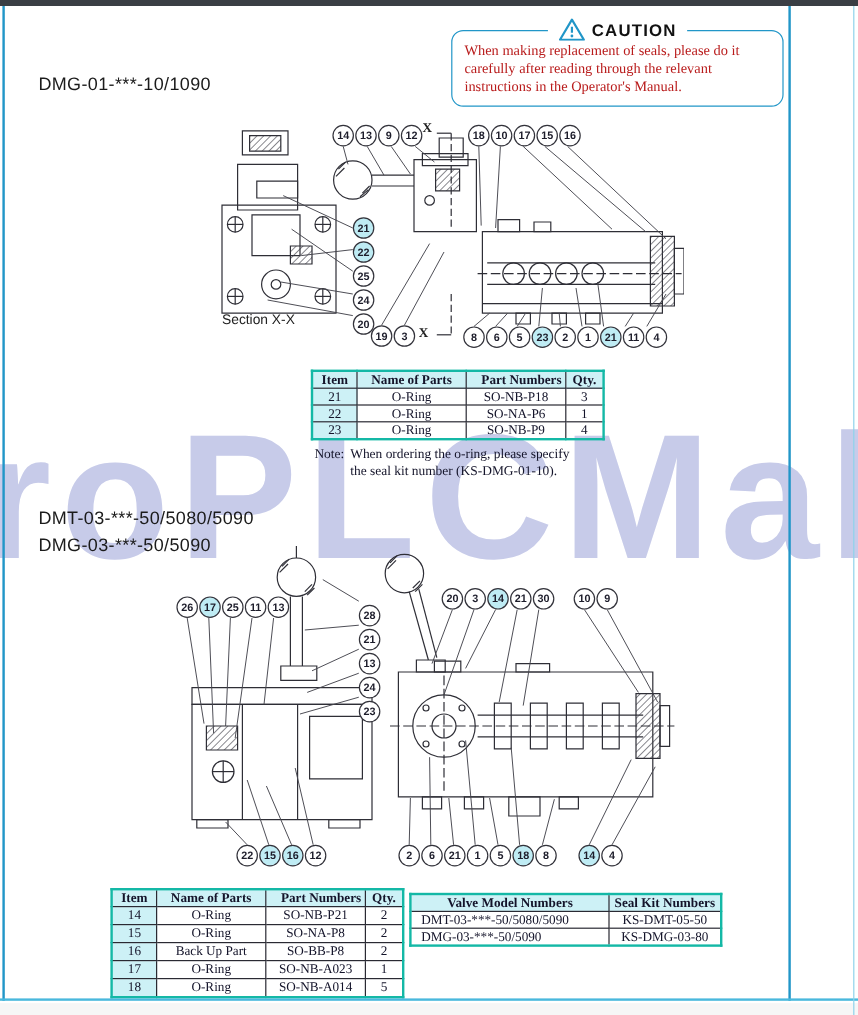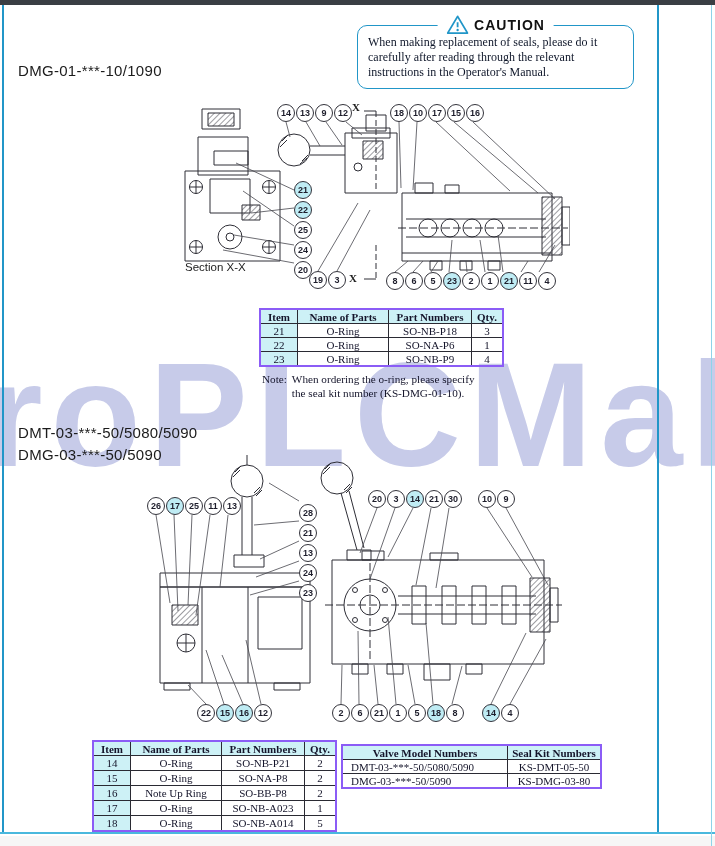--- a/index.html
+++ b/index.html
@@ -10,51 +10,51 @@
   .border-left{position:absolute;left:2px;top:5px;width:2px;height:829px;background:#2196c8;z-index:4;}
   .border-right{position:absolute;left:657px;top:5px;width:2px;height:829px;background:#2196c8;z-index:4;}
   .border-bottom{position:absolute;left:0;top:832px;width:715px;height:2px;background:#49b8dd;z-index:4;}
   .edge-right{position:absolute;left:711px;top:5px;width:1px;height:841px;background:#8ed3ea;z-index:4;}
   .bottom-strip{position:absolute;left:0;top:836px;width:715px;height:10px;background:#f6f6f6;z-index:3;}
   
   .watermark{position:absolute;left:-15px;top:330px;width:760px;z-index:0;white-space:nowrap;
              font:bold 148px "Liberation Sans",sans-serif;letter-spacing:8px;color:#c7cbe9;
              pointer-events:none;}
   
-  .caution{position:absolute;left:357px;top:25px;width:275px;height:62px;border:1.5px solid #2196c8;
+  .caution{position:absolute;left:376px;top:25px;width:275px;height:62px;border:1.5px solid #2196c8;
            border-radius:10px;z-index:3;background:transparent;}
   .caution-title{position:absolute;top:-11px;left:50%;transform:translateX(-50%);background:#fff;
                  padding:0 9px;display:flex;align-items:center;gap:6px;white-space:nowrap;}
   .caution-title .cap{font:bold 14px "Liberation Sans",sans-serif;letter-spacing:1px;color:#111;}
-  .caution p{margin:9px 8px 0 10px;font:12px/1.25 "Liberation Serif",serif;color:#0f172a;width:258px;}
-  
-  .h-model{position:absolute;left:18px;font:15px "Liberation Sans",sans-serif;color:#1b1b1b;
+  .caution p{margin:9px 8px 0 10px;font:12px/1.25 "Liberation Serif",serif;color:#b91c1c;width:258px;}
+  
+  .h-model{position:absolute;left:32px;font:15px "Liberation Sans",sans-serif;color:#1b1b1b;
            letter-spacing:.3px;z-index:2;margin:0;font-weight:400;}
   
   .diag{position:absolute;z-index:1;}
   .diag *{vector-effect:non-scaling-stroke;}
   
   .co-row{position:absolute;display:flex;gap:1px;z-index:2;}
   .co-col{position:absolute;display:flex;flex-direction:column;gap:2px;z-index:2;}
   .co{width:18px;height:18px;box-sizing:border-box;border:1px solid #33333b;border-radius:50%;
       background:#fff;display:flex;align-items:center;justify-content:center;flex:0 0 auto;
       font:bold 9px "Liberation Sans",sans-serif;color:#1d1d2b;}
   .co.hl{background:#bfecf4;}
   .xlab{position:absolute;z-index:2;font:bold 11px "Liberation Serif",serif;color:#222;}
   .seclab{position:absolute;z-index:2;font:11.5px "Liberation Sans",sans-serif;color:#222;}
   
   .ptable{position:absolute;z-index:2;border-collapse:collapse;background:transparent;
-          font:11px "Liberation Serif",serif;color:#14142a;border:2px solid #8b5cf6;}
+          font:11px "Liberation Serif",serif;color:#14142a;border:2px solid #14b8a6;}
   .ptable th,.ptable td{border:1px solid #2a2a33;text-align:center;padding:0 3px;height:13px;
                         line-height:12px;}
   .ptable th{background:#cdf1f6;font-weight:bold;}
   .ptable td.item{background:#cdf1f6;}
   .ptable.t2 td{height:14px;}
   .ptable .c-name{width:84px;}
-  .ptable .c-part{width:76px;}
+  .ptable .c-part{width:76px;text-align:right;}
   .ptable .c-item{width:30px;}
   .ptable .c-qty{width:24px;}
   .ptable.t3 .c-model{width:158px;}
   .ptable.t3 .c-kit{width:86px;}
   .ptable.t3 td.model{text-align:left;padding-left:8px;}
   
   .note{position:absolute;left:262px;top:372px;width:225px;display:flex;gap:5px;z-index:2;
         font:11.2px/1.25 "Liberation Serif",serif;color:#14142a;}
   .note b{font-weight:normal;}
 </style>
@@ -440,21 +440,21 @@
 
         <tr>
           <td class="item">15</td>
           <td>O-Ring</td>
           <td>SO-NA-P8</td>
           <td>2</td>
         </tr>
 
         <tr>
           <td class="item">16</td>
-          <td>Note Up Ring</td>
+          <td>Back Up Part</td>
           <td>SO-BB-P8</td>
           <td>2</td>
         </tr>
 
         <tr>
           <td class="item">17</td>
           <td>O-Ring</td>
           <td>SO-NB-A023</td>
           <td>1</td>
         </tr>

